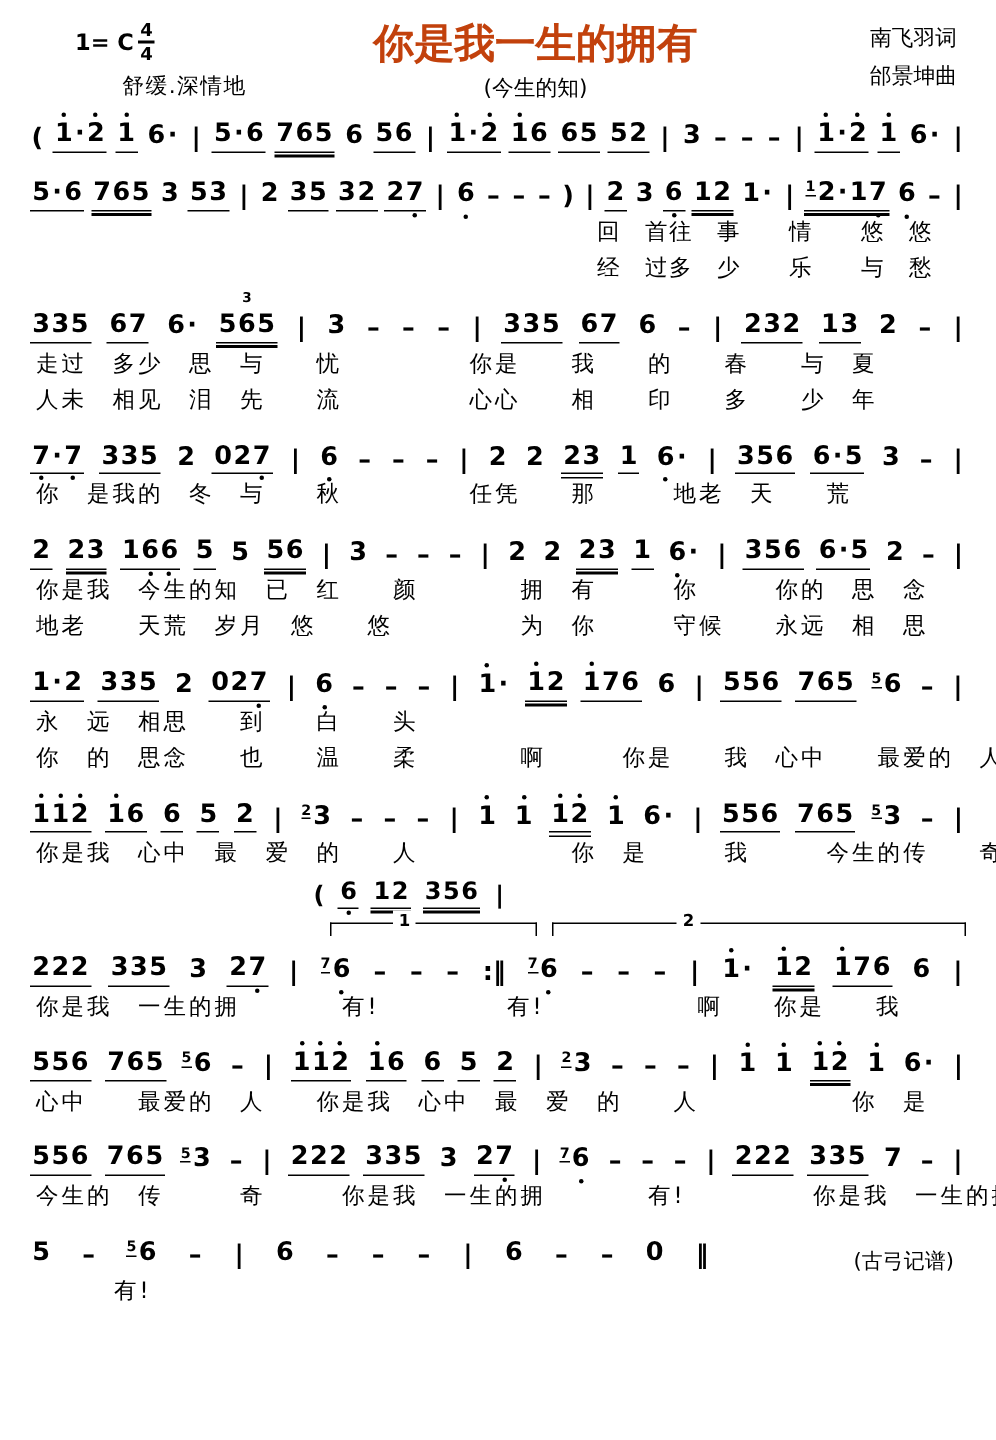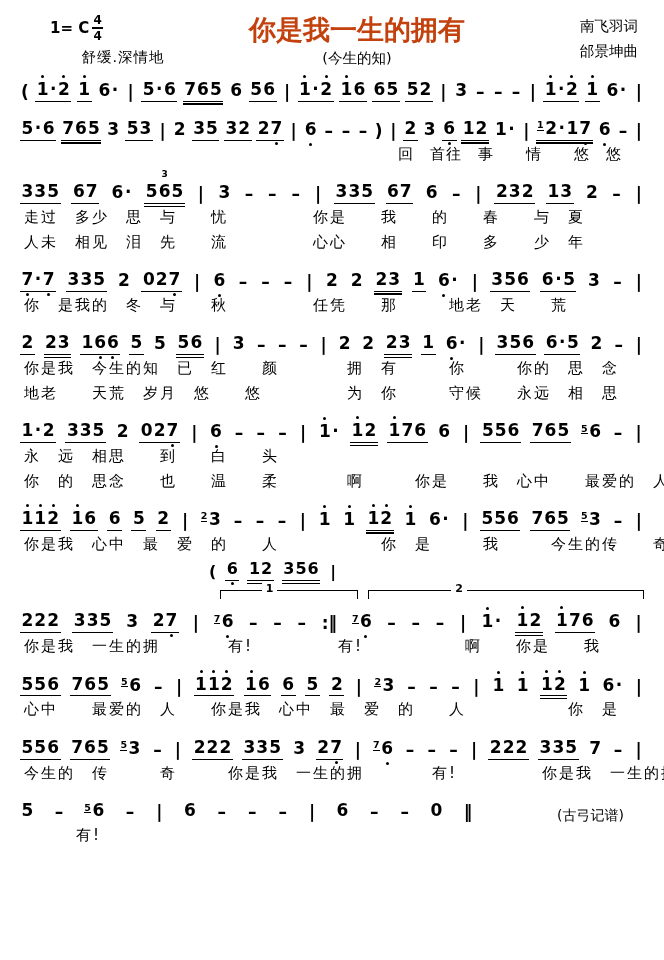--- a/index.html
+++ b/index.html
@@ -52,21 +52,21 @@
 
   
   .vrow{display:flex;margin:0 10px 0 10px;height:13px;}
   .volta{border-top:1.5px solid #000;border-left:1.5px solid #000;border-right:1.5px solid #000;
          height:9px;position:relative;box-sizing:border-box;}
   .volta .num{position:absolute;top:-9px;left:30%;background:#fff;padding:0 4px;
          font-size:11px;font-weight:bold;line-height:1.2;}
   .v1{width:138px;margin-left:200px;}
   .v2{flex:1;margin-left:10px;}
 
-  .gupu{position:absolute;right:30px;top:14px;font-size:14px;}
+  .gupu{position:absolute;right:18px;top:14px;font-size:14px;}
 </style>
 </head>
 <body>
 
 <div class="page">
 
   <div class="header">
     <div class="hleft">
       <div class="keyrow">
         <span>1= C</span>
@@ -232,20 +232,21 @@
             <i class="n">1</i>
             <i class="n db">7</i>
           </span>
           <span class="cl">
             <i class="n db">6</i>
           </span>
           <span class="dash">–</span>
           <span class="bar">|</span>
         </div>
         <div class="lyr">回　首往　事　　情　　悠　悠</div>
+        <div class="lyr">经　过多　少　　乐　　与　愁</div>
       </div>
       <div class="system sys3">
         <div class="mline">
           <span class="cl u1">
             <i class="n">3</i>
             <i class="n">3</i>
             <i class="n">5</i>
           </span>
           <span class="cl u1">
             <i class="n">6</i>

